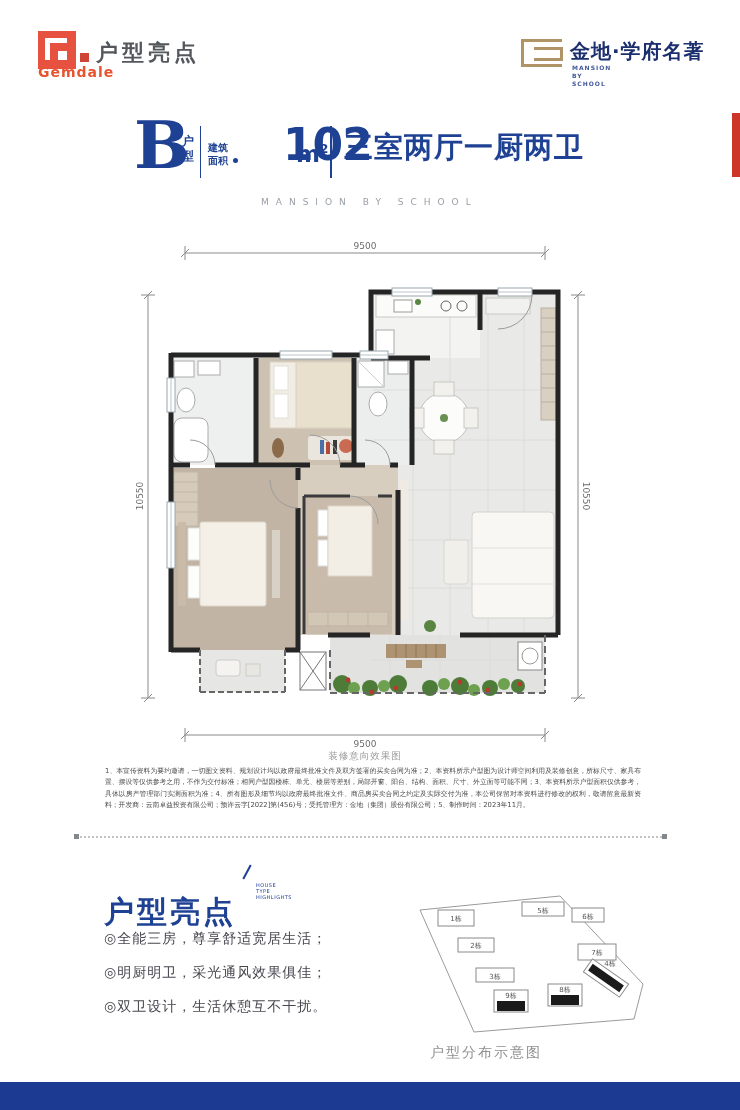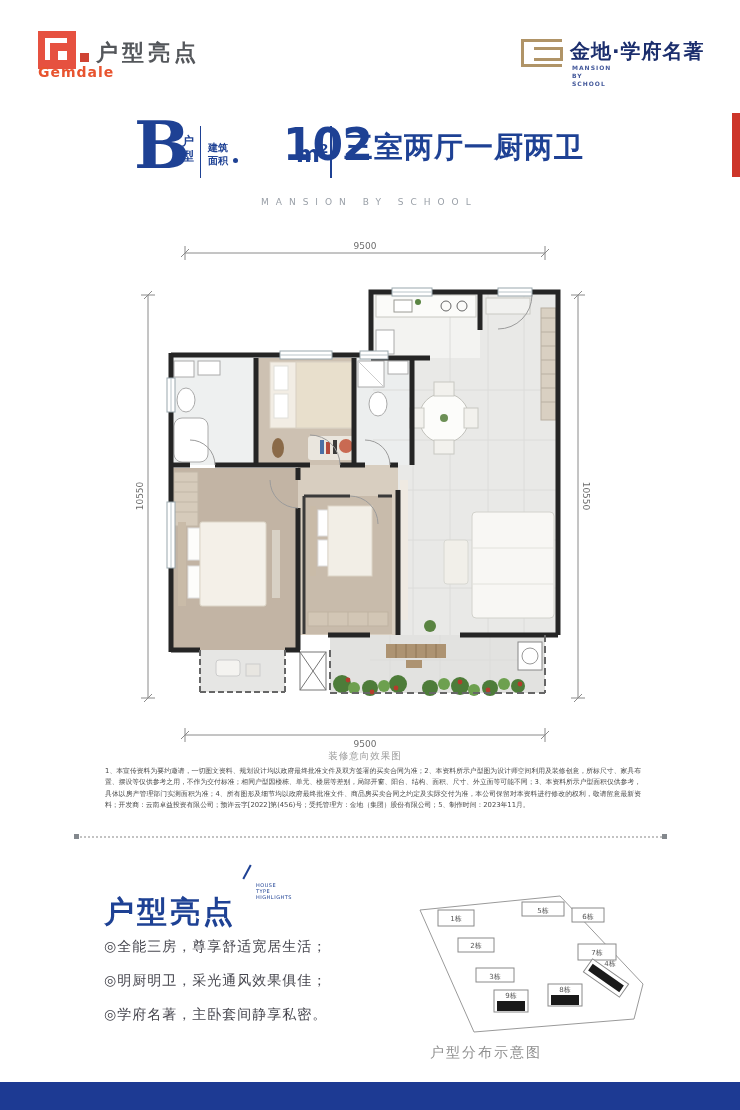--- a/index.html
+++ b/index.html
@@ -46,21 +46,21 @@
   
   .divider{left:80px;top:836px;width:582px;border-top:2px dotted #c3c3c3;}
   .div-sq-l{left:74px;top:834px;width:5px;height:5px;background:#83888d;}
   .div-sq-r{left:662px;top:834px;width:5px;height:5px;background:#83888d;}
 
   
   .hl-title{left:104px;top:860px;font-size:30px;font-weight:bold;color:#1e4194;letter-spacing:3px;margin-top:32px;}
   .hl-slash{left:246px;top:864px;width:2px;height:16px;background:#1e4194;transform:rotate(28deg);}
   .hl-sub{left:256px;top:882px;font-size:5px;line-height:6px;color:#1e4194;letter-spacing:0.5px;}
   .hl-list{left:104px;top:926px;width:280px;}
-  .hl-list p{margin:12px 0 17px 0;font-size:14px;line-height:17px;color:#47474f;letter-spacing:1px;}
+  .hl-list p{margin:4px 0 17px 0;font-size:14px;line-height:17px;color:#47474f;letter-spacing:1px;}
 
   
   .site-svg{left:410px;top:878px;}
   .site-caption{left:430px;top:1044px;width:230px;text-align:left;font-size:14px;
                 color:#8f8f8f;letter-spacing:2px;}
 
   .red-bar{left:732px;top:113px;width:8px;height:64px;background:#cd3529;}
   .footer-bar{left:0;top:1082px;width:740px;height:28px;background:#1d3a93;}
 
   svg text{font-family:"DejaVu Sans","Liberation Sans",sans-serif;}
@@ -354,21 +354,21 @@
   <div class="abs hl-title">户型亮点</div>
   <div class="abs hl-slash"></div>
   <div class="abs hl-sub">
     <div>HOUSE</div>
     <div>TYPE</div>
     <div>HIGHLIGHTS</div>
   </div>
   <div class="abs hl-list">
     <p>◎全能三房，尊享舒适宽居生活；</p>
     <p>◎明厨明卫，采光通风效果俱佳；</p>
-    <p>◎学府名著，主卧套间静享私密。</p>
+    <p>◎双卫设计，生活休憩互不干扰。</p>
   </div>
 
   <svg class="abs site-svg" width="290" height="176" viewBox="0 0 290 176">
     <polygon points="10,32 150,18 233,106 224,141 64,154" fill="#ffffff" stroke="#9a9a9a" stroke-width="1"></polygon>
     <g fill="#ffffff" stroke="#8a8a8a" stroke-width="1">
       <rect x="28" y="32" width="36" height="16"></rect>
       <rect x="112" y="24" width="42" height="14"></rect>
       <rect x="162" y="30" width="32" height="14"></rect>
       <rect x="48" y="60" width="36" height="14"></rect>
       <rect x="168" y="66" width="38" height="16"></rect>

